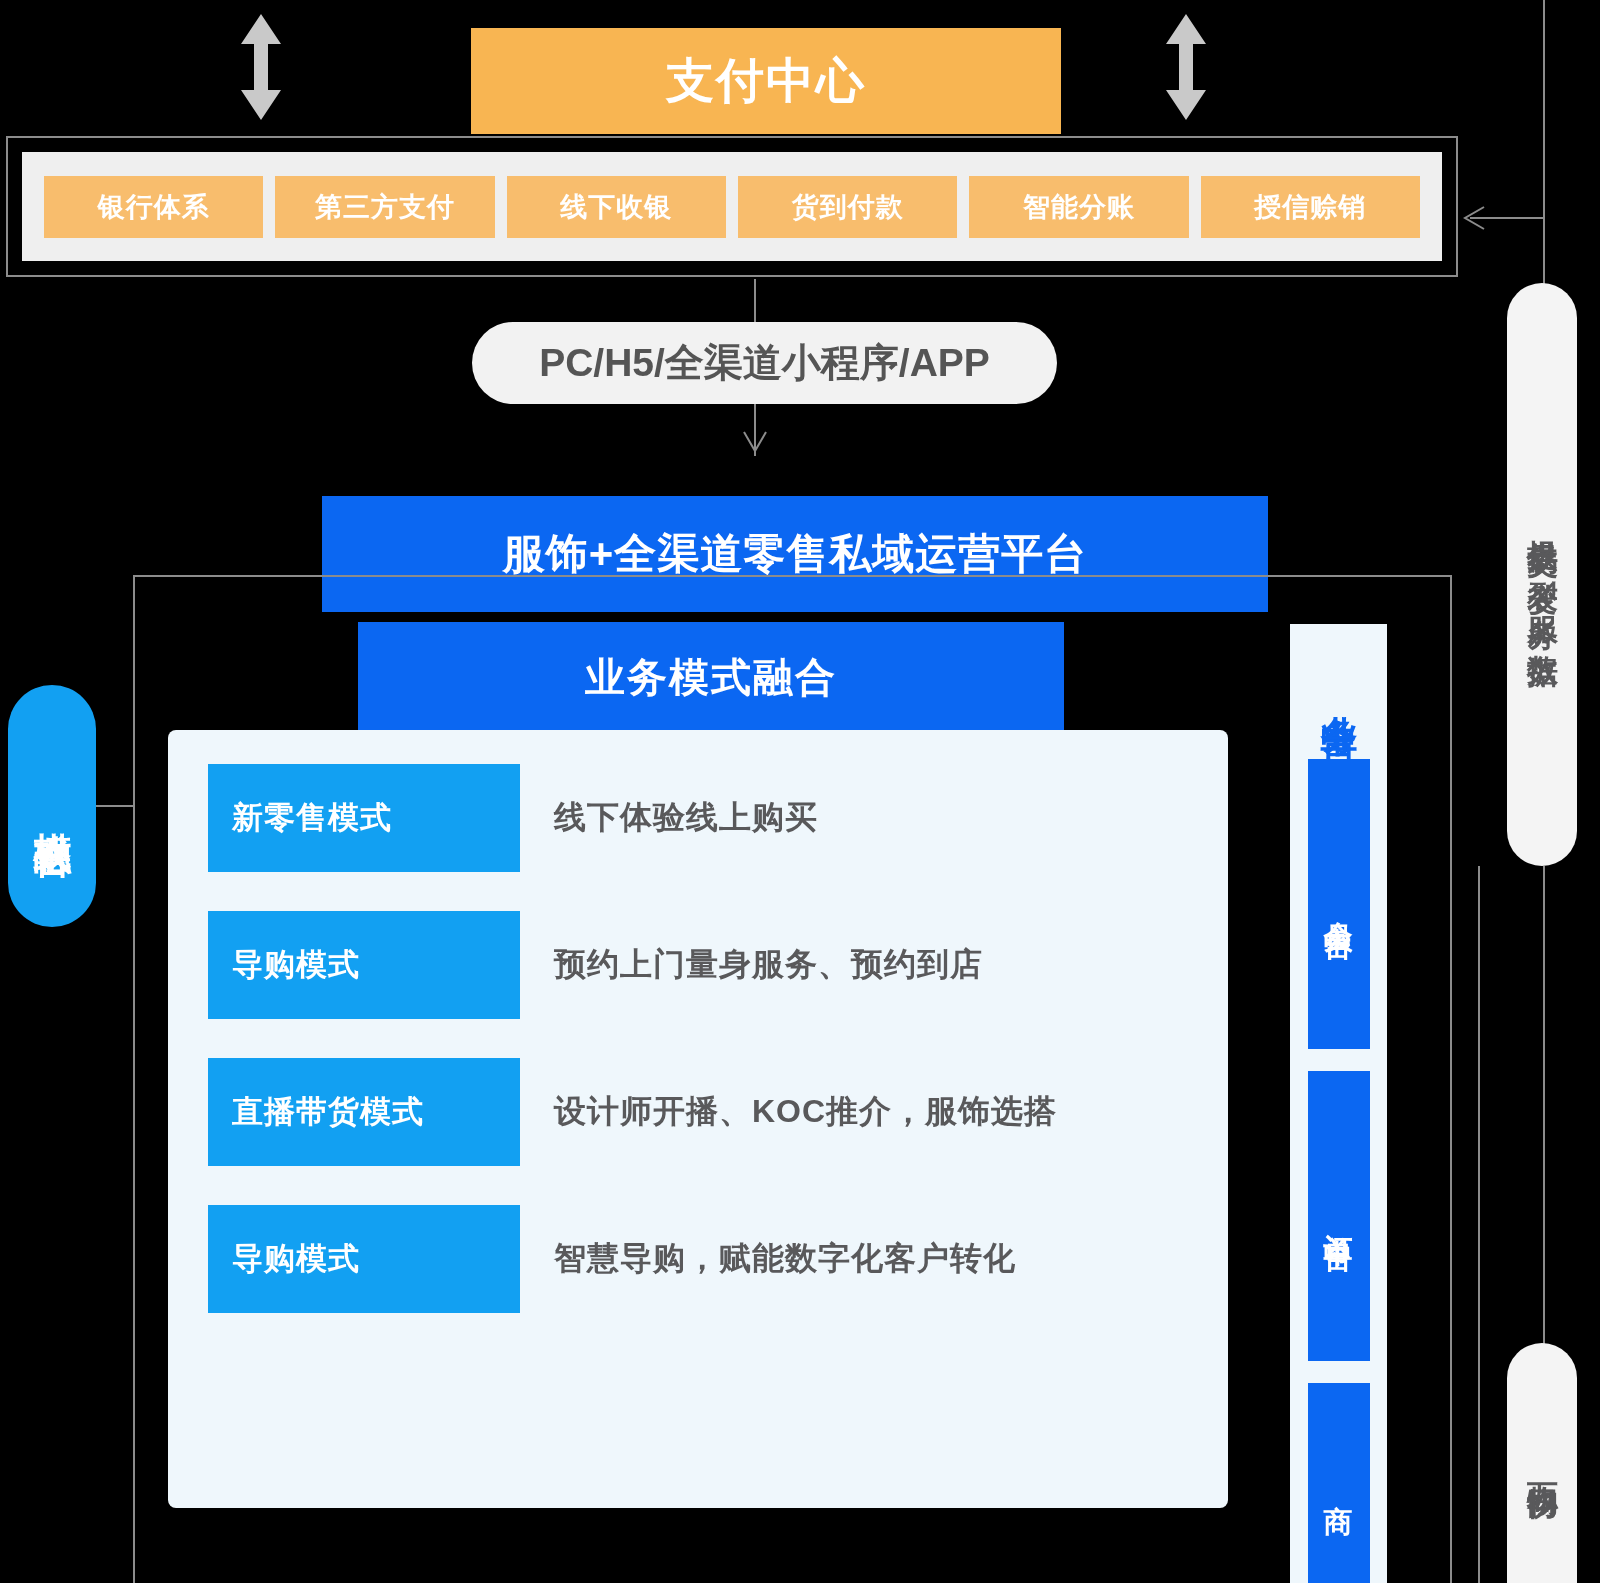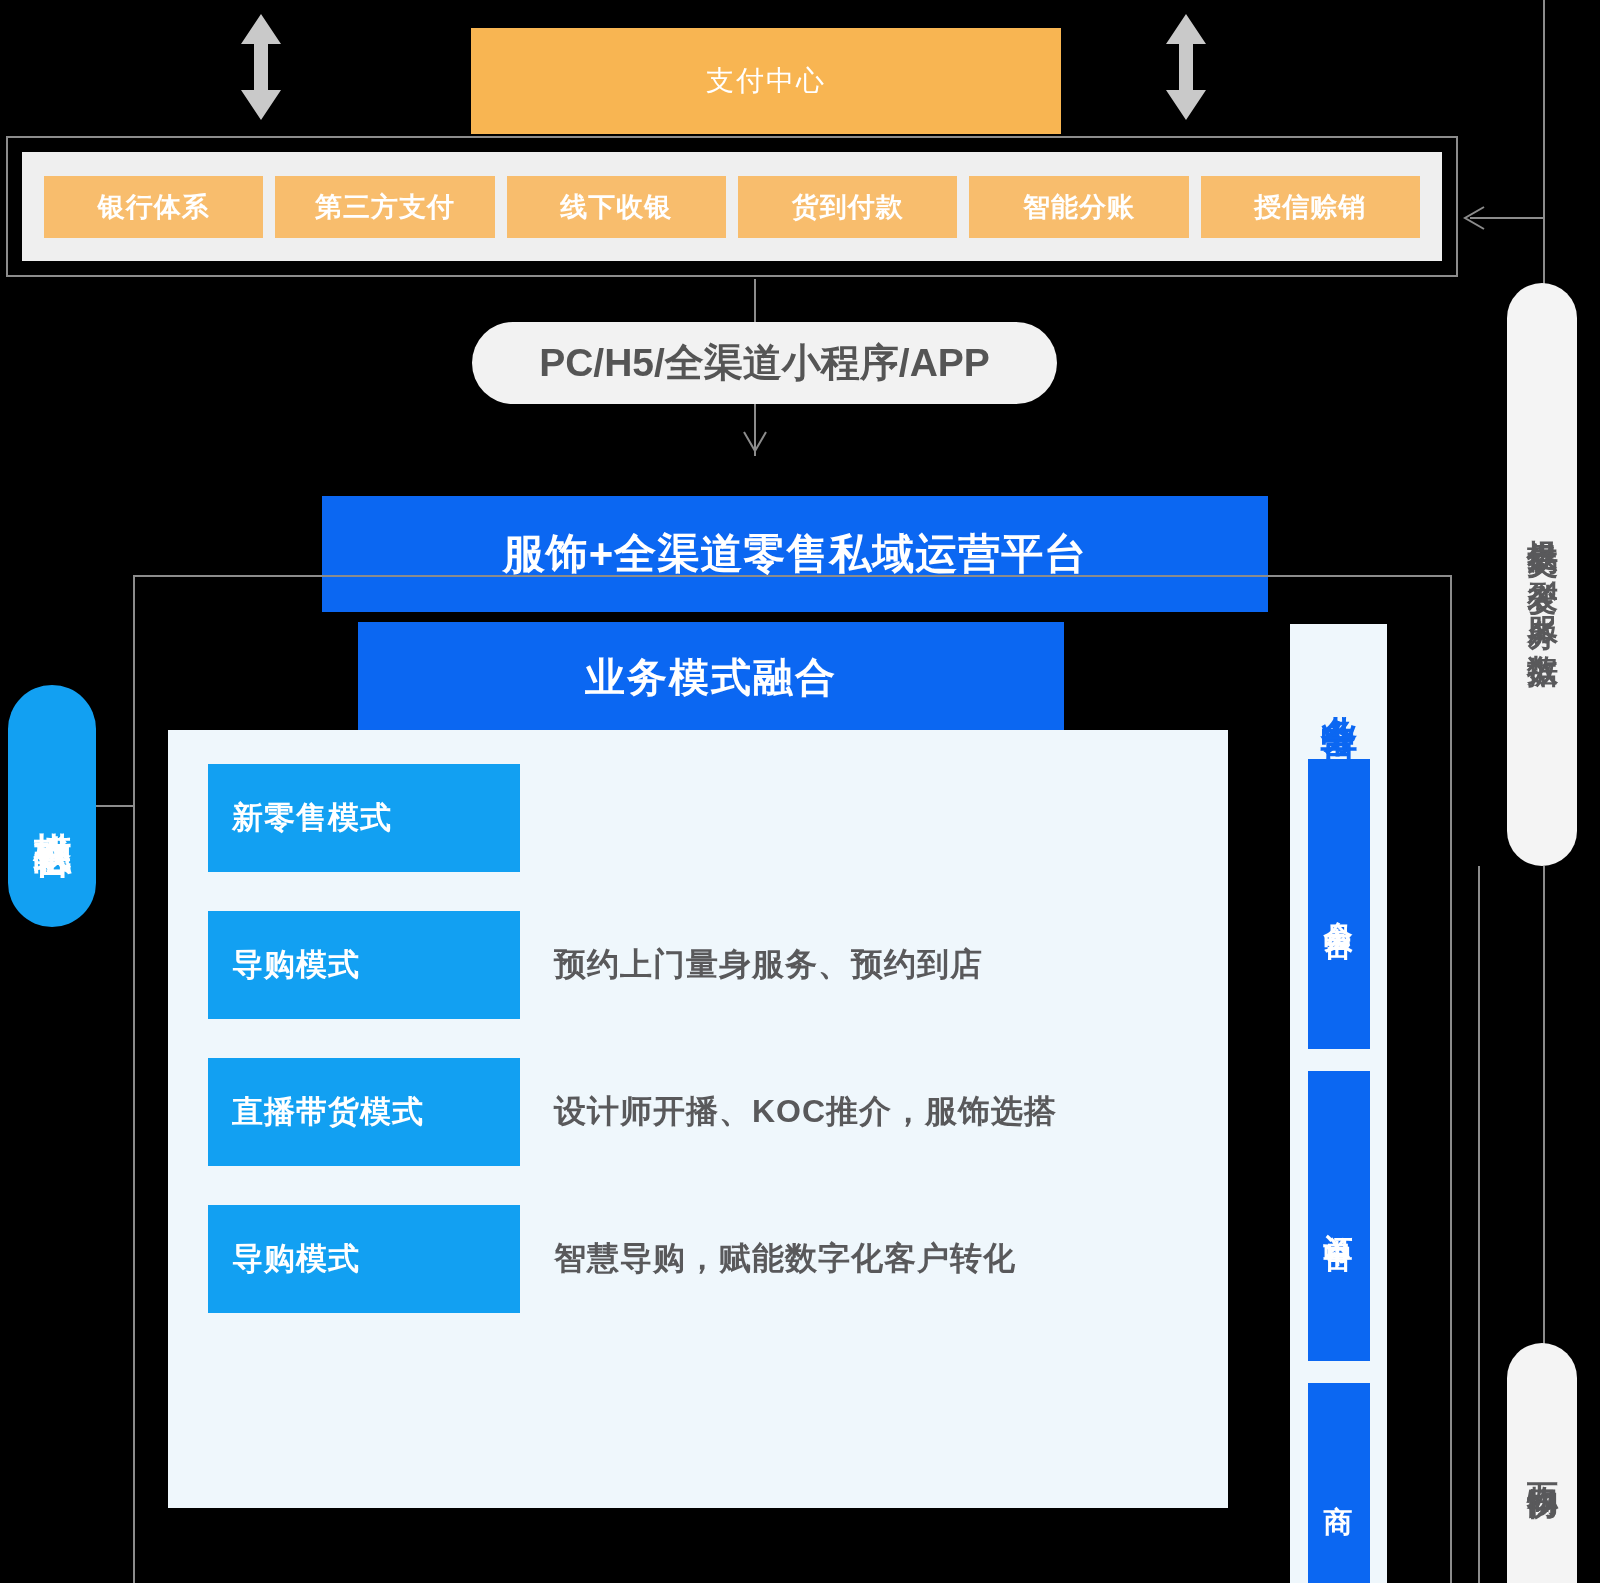--- a/index.html
+++ b/index.html
@@ -17,22 +17,22 @@
   }
 
   
   .abs { position: absolute; box-sizing: border-box; }
 
   
   .pay-center {
     left: 471px; top: 28px; width: 590px; height: 106px;
     background: #F8B552;
     color: #ffffff;
-    font-size: 28px;
-    font-weight: 400;
+    font-size: 48px;
+    font-weight: 700;
     display: flex; align-items: center; justify-content: center;
     letter-spacing: 2px;
   }
 
   
   .dbl-arrow { width: 46px; height: 110px; }
   .dbl-arrow svg { display: block; }
 
   
   .pay-frame {
@@ -107,20 +107,21 @@
     display: flex; align-items: flex-start; justify-content: center;
     padding-top: 28px;
     letter-spacing: 2px;
   }
 
   
   .bm-panel {
     left: 168px; top: 730px; width: 1060px; height: 778px;
     background: #EFF7FC;
     padding: 34px 0 0 40px;
+    border-radius: 8px;
   }
   .bm-row {
     display: flex;
     align-items: center;
     height: 108px;
     margin-bottom: 39px;
   }
   .bm-tag {
     width: 312px; height: 108px;
     background: #12A0F2;
@@ -251,20 +252,21 @@
   <div class="abs platform-bar">服饰+全渠道零售私域运营平台</div>
 
   <div class="abs lower-frame"></div>
 
   <div class="abs bm-header">业务模式融合</div>
 
   <div class="abs bm-panel">
 
     <div class="bm-row">
       <div class="bm-tag">新零售模式</div>
+      <div class="bm-desc">线下体验线上购买</div>
     </div>
 
     <div class="bm-row">
       <div class="bm-tag">导购模式</div>
       <div class="bm-desc">预约上门量身服务、预约到店</div>
     </div>
 
     <div class="bm-row">
       <div class="bm-tag">直播带货模式</div>
       <div class="bm-desc">设计师开播、KOC推介，服饰选搭</div>

